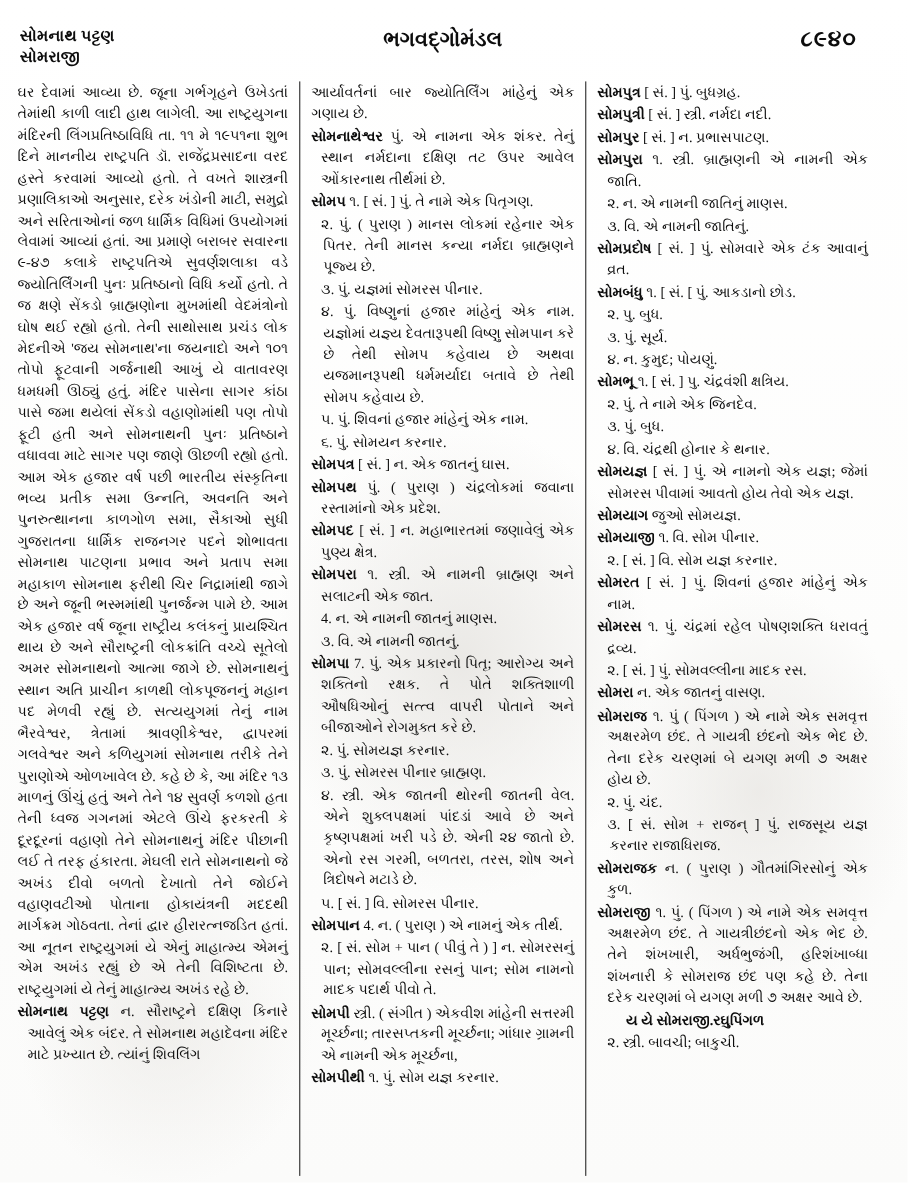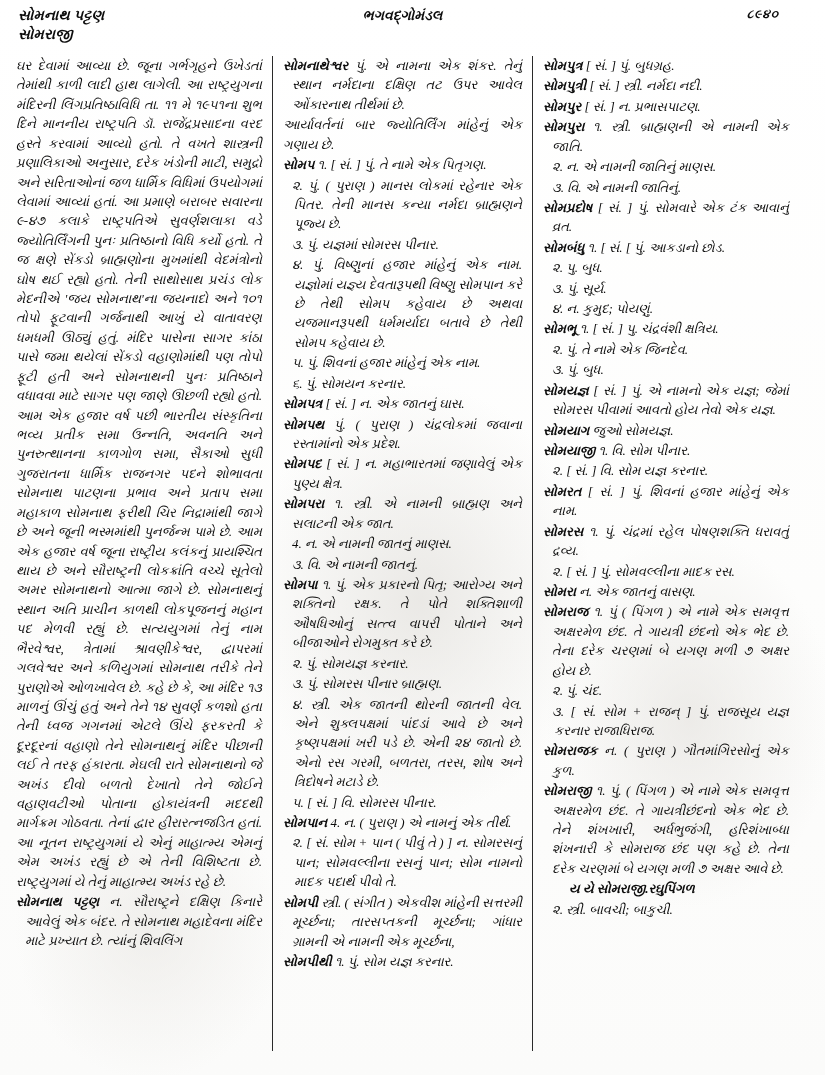--- a/index.html
+++ b/index.html
@@ -29,22 +29,21 @@
     pointer-events: none;
     z-index: 0;
   }
 
   .page {
     position: relative;
     z-index: 1;
     width: 805px;
     height: 1075px;
     box-sizing: border-box;
-    padding: 6px 12px 6px 12px;
-    font-style: italic;
+    padding: 24px 12px 6px 12px;
   }
 
   
   .runhead {
     position: relative;
     height: 48px;
   }
   .runhead-left {
     position: absolute;
     left: 6px;
@@ -58,28 +57,28 @@
     letter-spacing: .2px;
     white-space: nowrap;
   }
   .runhead-center {
     position: absolute;
     left: 0;
     right: 0;
     top: 2px;
     text-align: center;
     font-weight: bold;
-    font-size: 14px;
+    font-size: 19px;
   }
   .runhead-right {
     position: absolute;
     right: 14px;
     top: 1px;
     font-weight: bold;
-    font-size: 12px;
+    font-size: 20px;
     letter-spacing: 1px;
   }
 
   
   .columns {
     display: flex;
     height: 995px;
     margin-top: 2px;
   }
   .col {
@@ -137,35 +136,35 @@
     <div class="runhead-center">ભગવદ્ગોમંડલ</div>
     <div class="runhead-right">૮૯૪૦</div>
   </div>
 
   <div class="columns">
     <div class="col col-1">
         <p class="blk cont">ઘર દેવામાં આવ્યા છે. જૂના ગર્ભગૃહને ઉખેડતાં તેમાંથી કાળી લાદી હાથ લાગેલી. આ રાષ્ટ્રયુગના મંદિરની લિંગપ્રતિષ્ઠાવિધિ તા. ૧૧ મે ૧૯૫૧ના શુભ દિને માનનીય રાષ્ટ્રપતિ ડૉ. રાજેંદ્રપ્રસાદના વરદ હસ્તે કરવામાં આવ્યો હતો. તે વખતે શાસ્ત્રની પ્રણાલિકાઓ અનુસાર, દરેક ખંડોની માટી, સમુદ્રો અને સરિતાઓનાં જળ ધાર્મિક વિધિમાં ઉપયોગમાં લેવામાં આવ્યાં હતાં. આ પ્રમાણે બરાબર સવારના ૯-૪૭ કલાકે રાષ્ટ્રપતિએ સુવર્ણશલાકા વડે જ્યોતિર્લિંગની પુનઃ પ્રતિષ્ઠાનો વિધિ કર્યો હતો. તે જ ક્ષણે સેંકડો બ્રાહ્મણોના મુખમાંથી વેદમંત્રોનો ઘોષ થઈ રહ્યો હતો. તેની સાથોસાથ પ્રચંડ લોક મેદનીએ 'જય સોમનાથ'ના જયનાદો અને ૧૦૧ તોપો ફૂટવાની ગર્જનાથી આખું યે વાતાવરણ ધમધમી ઊઠ્યું હતું. મંદિર પાસેના સાગર કાંઠા પાસે જમા થયેલાં સેંકડો વહાણોમાંથી પણ તોપો ફૂટી હતી અને સોમનાથની પુનઃ પ્રતિષ્ઠાને વધાવવા માટે સાગર પણ જાણે ઊછળી રહ્યો હતો. આમ એક હજાર વર્ષ પછી ભારતીય સંસ્કૃતિના ભવ્ય પ્રતીક સમા ઉન્નતિ, અવનતિ અને પુનરુત્થાનના કાળગોળ સમા, સૈકાઓ સુધી ગુજરાતના ધાર્મિક રાજનગર પદને શોભાવતા સોમનાથ પાટણના પ્રભાવ અને પ્રતાપ સમા મહાકાળ સોમનાથ ફરીથી ચિર નિદ્રામાંથી જાગે છે અને જૂની ભસ્મમાંથી પુનર્જન્મ પામે છે. આમ એક હજાર વર્ષ જૂના રાષ્ટ્રીય કલંકનું પ્રાયશ્ચિત થાય છે અને સૌરાષ્ટ્રની લોકક્રાંતિ વચ્ચે સૂતેલો અમર સોમનાથનો આત્મા જાગે છે. સોમનાથનું સ્થાન અતિ પ્રાચીન કાળથી લોકપૂજનનું મહાન પદ મેળવી રહ્યું છે. સત્યયુગમાં તેનું નામ ભૈરવેશ્વર, ત્રેતામાં શ્રાવણીકેશ્વર, દ્વાપરમાં ગલવેશ્વર અને કળિયુગમાં સોમનાથ તરીકે તેને પુરાણોએ ઓળખાવેલ છે. કહે છે કે, આ મંદિર ૧૩ માળનું ઊંચું હતું અને તેને ૧૪ સુવર્ણ કળશો હતા તેની ધ્વજ ગગનમાં એટલે ઊંચે ફરકરતી કે દૂરદૂરનાં વહાણો તેને સોમનાથનું મંદિર પીછાની લઈ તે તરફ હંકારતા. મેઘલી રાતે સોમનાથનો જે અખંડ દીવો બળતો દેખાતો તેને જોઈને વહાણવટીઓ પોતાના હોકાયંત્રની મદદથી માર્ગક્રમ ગોઠવતા. તેનાં દ્વાર હીરારત્નજડિત હતાં. આ નૂતન રાષ્ટ્રયુગમાં યે એનું માહાત્મ્ય એમનું એમ અખંડ રહ્યું છે એ તેની વિશિષ્ટતા છે. રાષ્ટ્રયુગમાં યે તેનું માહાત્મ્ય અખંડ રહે છે.</p>
         <p class="blk hang"><span class="hw">સોમનાથ પટ્ટણ</span><span> ન. સૌરાષ્ટ્રને દક્ષિણ કિનારે આવેલું એક બંદર. તે સોમનાથ મહાદેવના મંદિર માટે પ્રખ્યાત છે. ત્યાંનું શિવલિંગ</span></p>
       </div>
     <div class="col col-2">
+        <p class="blk cont">આર્યાવર્તનાં બાર જ્યોતિર્લિંગ માંહેનું એક ગણાય છે.</p>
         <p class="blk hang"><span class="hw">સોમનાથેશ્વર</span><span> પું. એ નામના એક શંકર. તેનું સ્થાન નર્મદાના દક્ષિણ તટ ઉપર આવેલ ઓંકારનાથ તીર્થમાં છે.</span></p>
-        <p class="blk cont">આર્યાવર્તનાં બાર જ્યોતિર્લિંગ માંહેનું એક ગણાય છે.</p>
         <p class="blk hang"><span class="hw">સોમપ</span><span> ૧. [ સં. ] પું. તે નામે એક પિતૃગણ.</span></p>
         <p class="blk sense">૨. પું. ( પુરાણ ) માનસ લોકમાં રહેનાર એક પિતર. તેની માનસ કન્યા નર્મદા બ્રાહ્મણને પૂજ્ય છે.</p>
         <p class="blk sense">૩. પું. યજ્ઞમાં સોમરસ પીનાર.</p>
         <p class="blk sense">૪. પું. વિષ્ણુનાં હજાર માંહેનું એક નામ. યજ્ઞોમાં યજ્ઞ્ય દેવતારૂપથી વિષ્ણુ સોમપાન કરે છે તેથી સોમપ કહેવાય છે અથવા યજમાનરૂપથી ધર્મમર્યાદા બતાવે છે તેથી સોમપ કહેવાય છે.</p>
         <p class="blk sense">૫. પું. શિવનાં હજાર માંહેનું એક નામ.</p>
         <p class="blk sense">૬. પું. સોમયન કરનાર.</p>
         <p class="blk hang"><span class="hw">સોમપત્ર</span><span> [ સં. ] ન. એક જાતનું ઘાસ.</span></p>
         <p class="blk hang"><span class="hw">સોમપથ</span><span> પું. ( પુરાણ ) ચંદ્રલોકમાં જવાના રસ્તામાંનો એક પ્રદેશ.</span></p>
         <p class="blk hang"><span class="hw">સોમપદ</span><span> [ સં. ] ન. મહાભારતમાં જણાવેલું એક પુણ્ય ક્ષેત્ર.</span></p>
         <p class="blk hang"><span class="hw">સોમપરા</span><span> ૧. સ્ત્રી. એ નામની બ્રાહ્મણ અને સલાટની એક જાત.</span></p>
         <p class="blk sense">4. ન. એ નામની જાતનું માણસ.</p>
         <p class="blk sense">૩. વિ. એ નામની જાતનું.</p>
-        <p class="blk hang"><span class="hw">સોમપા</span><span> ૧. પું. એક પ્રકારનો પિતૃ; આરોગ્ય અને શક્તિનો રક્ષક. તે પોતે શક્તિશાળી ઔષધિઓનું સત્ત્વ વાપરી પોતાને અને બીજાઓને રોગમુક્ત કરે છે.</span></p>
+        <p class="blk hang"><span class="hw">સોમપા</span><span> 7. પું. એક પ્રકારનો પિતૃ; આરોગ્ય અને શક્તિનો રક્ષક. તે પોતે શક્તિશાળી ઔષધિઓનું સત્ત્વ વાપરી પોતાને અને બીજાઓને રોગમુક્ત કરે છે.</span></p>
         <p class="blk sense">૨. પું. સોમયજ્ઞ કરનાર.</p>
         <p class="blk sense">૩. પું. સોમરસ પીનાર બ્રાહ્મણ.</p>
         <p class="blk sense">૪. સ્ત્રી. એક જાતની થોરની જાતની વેલ. એને શુક્લપક્ષમાં પાંદડાં આવે છે અને કૃષ્ણપક્ષમાં ખરી પડે છે. એની ૨૪ જાતો છે. એનો રસ ગરમી, બળતરા, તરસ, શોષ અને ત્રિદોષને મટાડે છે.</p>
         <p class="blk sense">૫. [ સં. ] વિ. સોમરસ પીનાર.</p>
         <p class="blk hang"><span class="hw">સોમપાન</span><span> 4. ન. ( પુરાણ ) એ નામનું એક તીર્થ.</span></p>
         <p class="blk sense">૨. [ સં. સોમ + પાન ( પીવું તે ) ] ન. સોમરસનું પાન; સોમવલ્લીના રસનું પાન; સોમ નામનો માદક પદાર્થ પીવો તે.</p>
         <p class="blk hang"><span class="hw">સોમપી</span><span> સ્ત્રી. ( સંગીત ) એકવીશ માંહેની સત્તરમી મૂર્ચ્છના; તારસપ્તકની મૂર્ચ્છના; ગાંધાર ગ્રામની એ નામની એક મૂર્ચ્છના,</span></p>
         <p class="blk hang"><span class="hw">સોમપીથી</span><span> ૧. પું. સોમ યજ્ઞ કરનાર.</span></p>
       </div>
     <div class="col col-3">
@@ -176,20 +175,21 @@
         <p class="blk sense">૨. ન. એ નામની જાતિનું માણસ.</p>
         <p class="blk sense">૩. વિ. એ નામની જાતિનું.</p>
         <p class="blk hang"><span class="hw">સોમપ્રદોષ</span><span> [ સં. ] પું. સોમવારે એક ટંક આવાનું વ્રત.</span></p>
         <p class="blk hang"><span class="hw">સોમબંધુ</span><span> ૧. [ સં. [ પું. આકડાનો છોડ.</span></p>
         <p class="blk sense">૨. પુ. બુધ.</p>
         <p class="blk sense">૩. પું. સૂર્ય.</p>
         <p class="blk sense">૪. ન. કુમુદ; પોયણું.</p>
         <p class="blk hang"><span class="hw">સોમભૂ</span><span> ૧. [ સં. ] પુ. ચંદ્રવંશી ક્ષત્રિય.</span></p>
         <p class="blk sense">૨. પું. તે નામે એક જિનદેવ.</p>
         <p class="blk sense">૩. પું. બુધ.</p>
+        <p class="blk sense">૪. વિ. ચંદ્રથી હોનાર કે થનાર.</p>
         <p class="blk hang"><span class="hw">સોમયજ્ઞ</span><span> [ સં. ] પું. એ નામનો એક યજ્ઞ; જેમાં સોમરસ પીવામાં આવતો હોય તેવો એક યજ્ઞ.</span></p>
         <p class="blk hang"><span class="hw">સોમયાગ</span><span> જુઓ સોમયજ્ઞ.</span></p>
         <p class="blk hang"><span class="hw">સોમયાજી</span><span> ૧. વિ. સોમ પીનાર.</span></p>
         <p class="blk sense">૨. [ સં. ] વિ. સોમ યજ્ઞ કરનાર.</p>
         <p class="blk hang"><span class="hw">સોમરત</span><span> [ સં. ] પું. શિવનાં હજાર માંહેનું એક નામ.</span></p>
         <p class="blk hang"><span class="hw">સોમરસ</span><span> ૧. પું. ચંદ્રમાં રહેલ પોષણશક્તિ ધરાવતું દ્રવ્ય.</span></p>
         <p class="blk sense">૨. [ સં. ] પું. સોમવલ્લીના માદક રસ.</p>
         <p class="blk hang"><span class="hw">સોમરા</span><span> ન. એક જાતનું વાસણ.</span></p>
         <p class="blk hang"><span class="hw">સોમરાજ</span><span> ૧. પું ( પિંગળ ) એ નામે એક સમવૃત્ત અક્ષરમેળ છંદ. તે ગાયત્રી છંદનો એક ભેદ છે. તેના દરેક ચરણમાં બે યગણ મળી ૭ અક્ષર હોય છે.</span></p>
         <p class="blk sense">૨. પું. ચંદ.</p>

